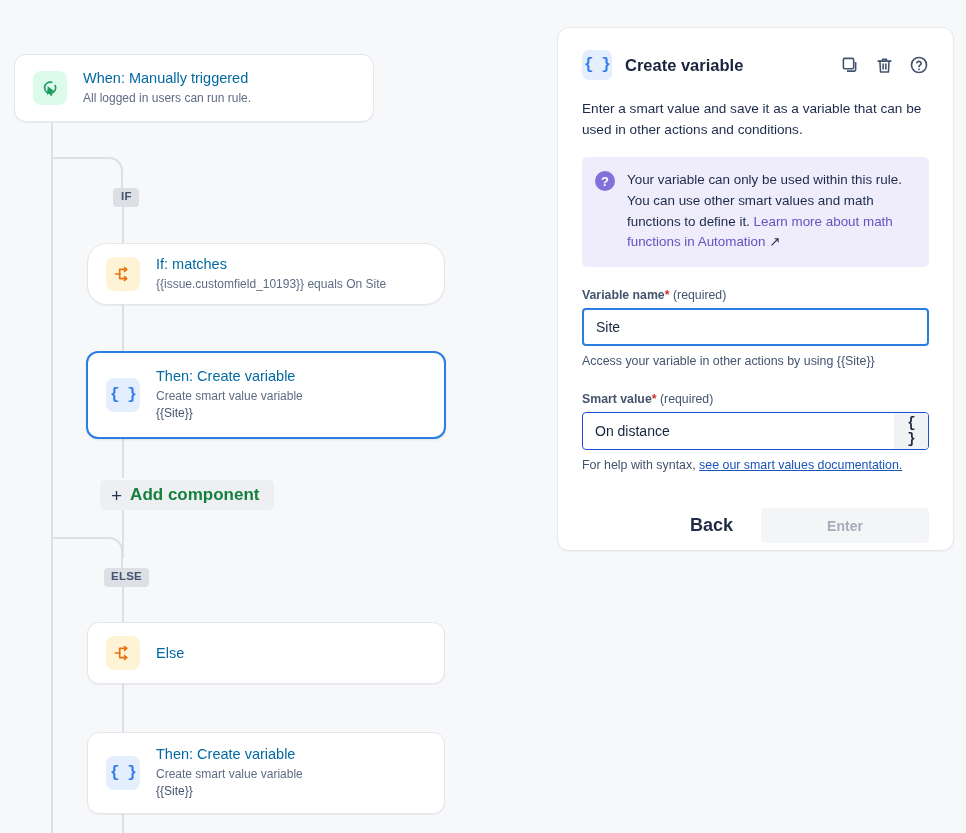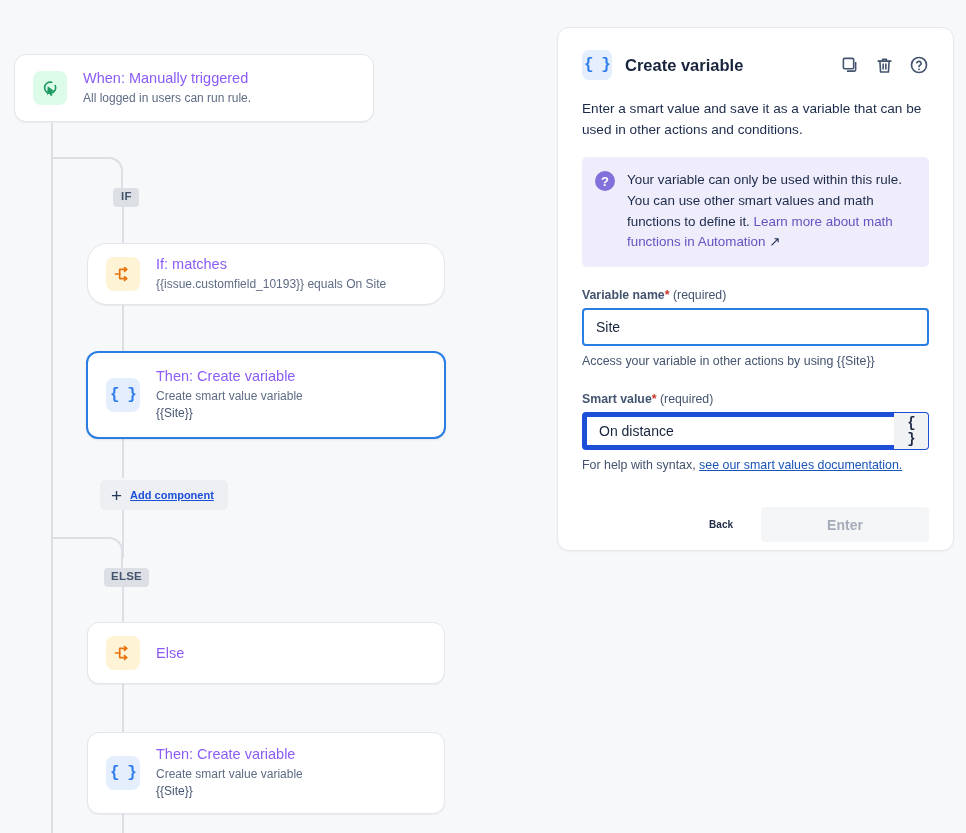--- a/index.html
+++ b/index.html
@@ -74,21 +74,21 @@
   .badge-blue .braces {
     color: #2F7DEB;
     font-family: "Liberation Mono", monospace;
     font-size: 16px;
     font-weight: 700;
     letter-spacing: -1px;
   }
   .card-text { display: flex; flex-direction: column; min-width: 0; }
   .card-title {
     font-size: 14.5px;
-    color: #8b5cf6;
+    color: #0369a1;
     line-height: 1.3;
   }
   .card-sub {
     font-size: 12px;
     color: #5E6C84;
     line-height: 1.45;
     margin-top: 2px;
   }
   .card-sub.strong { color: #44546F; font-weight: 400; margin-top: 0; }
 
@@ -101,21 +101,21 @@
     border-radius: 5px;
     padding: 0 14px 0 11px;
     height: 30px;
     cursor: pointer;
     font-family: inherit;
   }
   #add-component .plus {
     font-size: 19px; color: #253858; line-height: 1;
     margin-right: 8px; font-weight: 400;
   }
-  #add-component .lbl { font-size: 11px; font-weight: 700; color: #1d4ed8; text-decoration: underline; }
+  #add-component .lbl { font-size: 17px; font-weight: 700; color: #15803d; }
 
   
   #panel {
     position: absolute;
     left: 557px; top: 27px;
     width: 397px; height: 524px;
     background: #FFFFFF;
     border: 1px solid #E7E9ED;
     border-radius: 12px;
     box-shadow: 0 1px 2px rgba(9,30,66,.05);
@@ -164,21 +164,21 @@
   .field-label {
     font-size: 12.3px; font-weight: 700; color: #44546F;
     margin-top: 21px; margin-bottom: 6px;
   }
   .field-label .req-star { color: #C9372C; font-weight: 700; }
   .field-label .req-word { font-weight: 400; }
 
   .text-input {
     width: 100%;
     height: 38px;
-    border: 5px solid #1d4ed8;
+    border: 1px solid #1d4ed8;
     border-radius: 4px;
     background: #fff;
     font-family: inherit;
     font-size: 14px;
     color: #17243D;
     padding: 0 12px;
     outline: none;
   }
   .text-input.focused {
     border: 2px solid #2A7DE1;
@@ -203,21 +203,21 @@
     cursor: pointer;
     border: none;
   }
 
   #panel-footer {
     display: flex; align-items: center; justify-content: flex-end;
     gap: 16px; margin-top: 32px;
   }
   #back-button {
     background: none; border: none; cursor: pointer;
-    font-family: inherit; font-size: 10px; font-weight: 700;
+    font-family: inherit; font-size: 18px; font-weight: 700;
     color: #1F2A44; padding: 8px 12px; border-radius: 4px;
   }
   #next-button {
     background: #F4F5F7; border: none; border-radius: 4px;
     width: 168px; height: 35px;
     font-family: inherit; font-size: 14px; font-weight: 700;
     color: #A5ADBA; cursor: default;
   }
 </style>
 </head>

